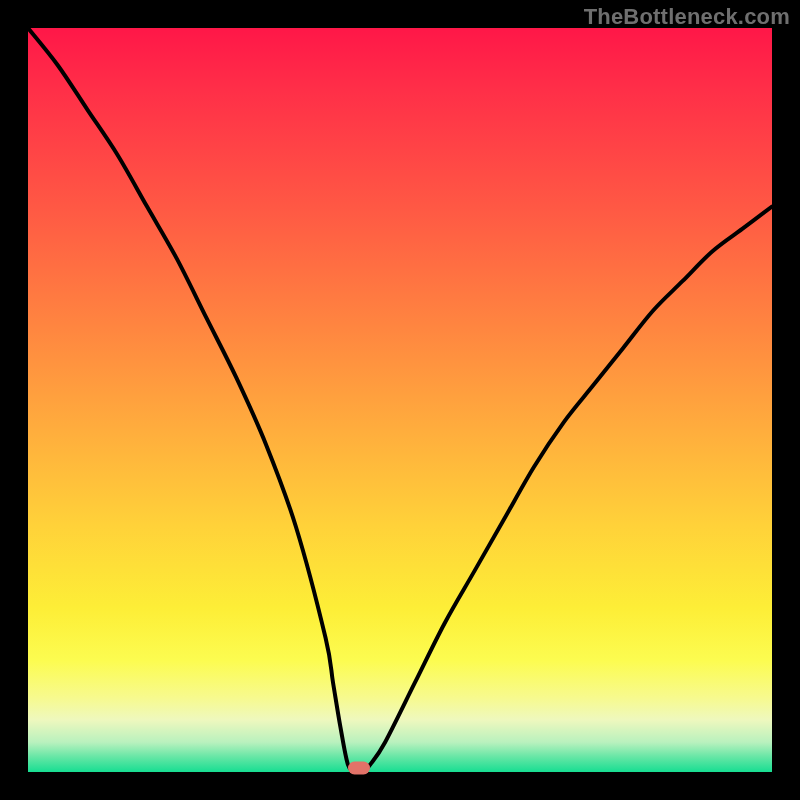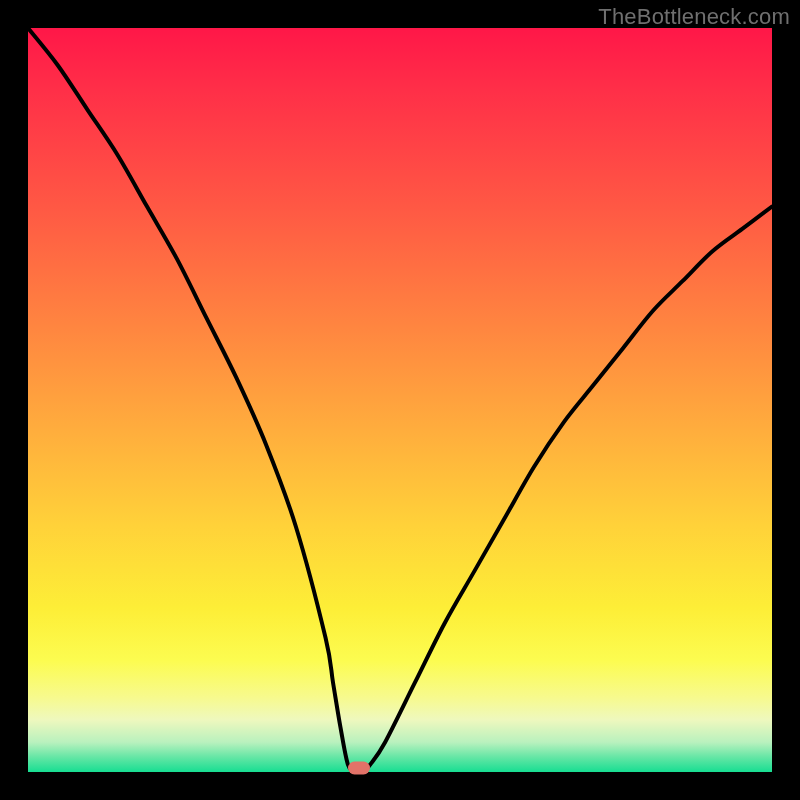--- a/index.html
+++ b/index.html
@@ -42,21 +42,21 @@
       #65e6a5 98%,
       #17de92 100%
     );
   }
   .watermark {
     position: absolute;
     top: 4px;
     right: 10px;
     color: #6f6f6f;
     font-size: 22px;
-    font-weight: 400;
+    font-weight: 700;
     letter-spacing: 0.2px;
   }
   svg.curve {
     position: absolute;
     left: 0;
     top: 0;
     width: 744px;
     height: 744px;
   }
   .marker {

